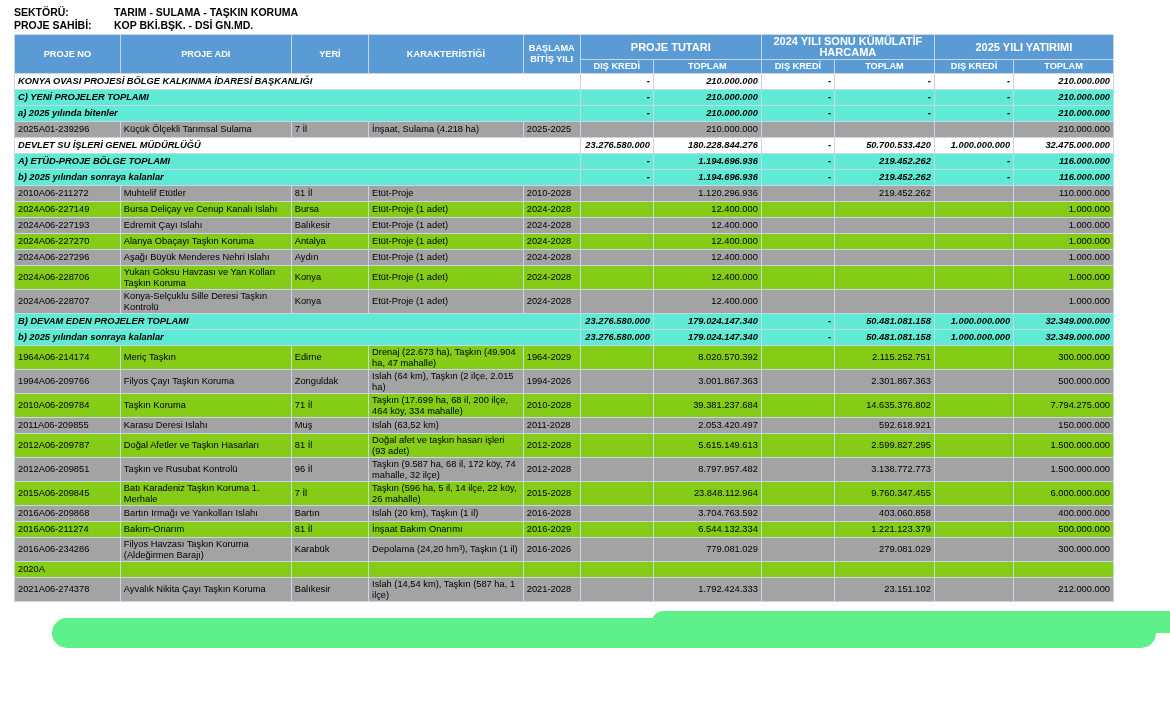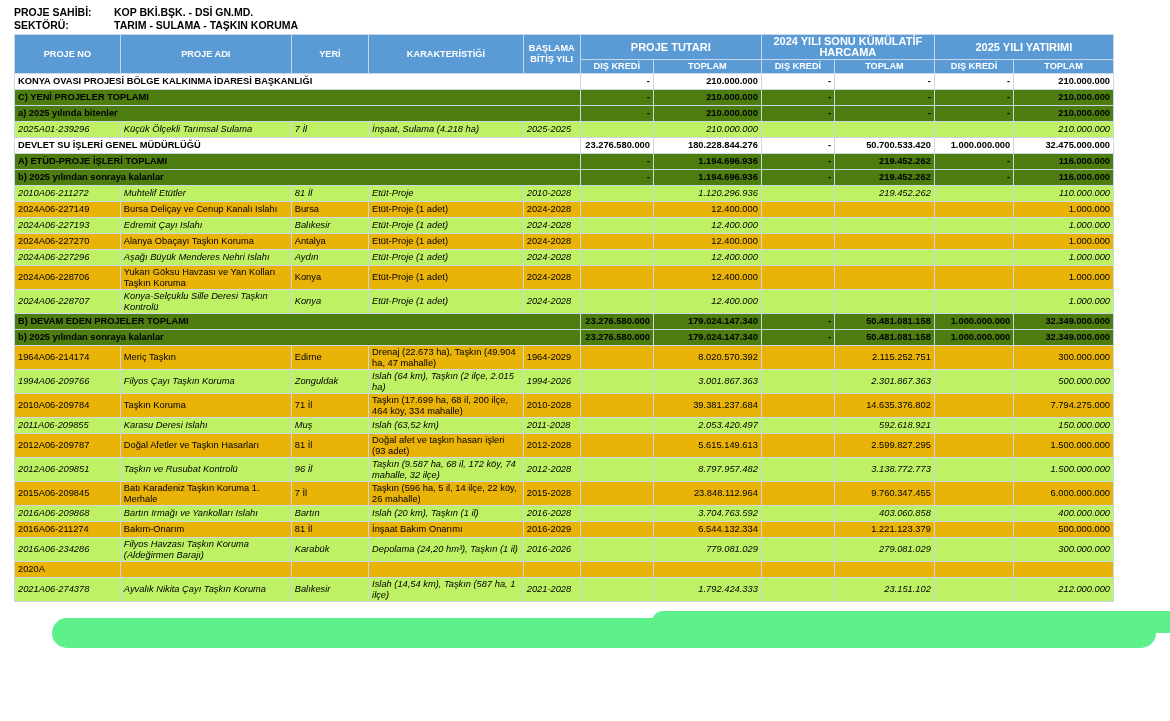--- a/index.html
+++ b/index.html
@@ -72,25 +72,25 @@
   col.c-tp1   { width: 106px; }
   col.c-dk2   { width: 72px; }
   col.c-tp2   { width: 98px; }
   col.c-dk3   { width: 78px; }
   col.c-tp3   { width: 98px; }
 
   tbody td { height: 13px; }
   .t-left   { text-align: left; }
   .t-center { }
   .t-right  { text-align: right; }
-  .b        { font-weight: bold; }
-  .rowA     { background: #eab308; }
-  .rowB     { background: #bef264; font-style: italic; }
+  .b        { font-weight: bold; font-style: italic; }
+  .rowA     { background: #84cc16; }
+  .rowB     { background: #a3a3a3; }
   .sect     { background: #ffffff; }
-  .sub      { background: #4d7c0f; margin-left: 28px; }
+  .sub      { background: #5eead4; margin-left: 28px; }
   .wrapcell { line-height: 10.5px; }
 
   
   #highlight {
     position: absolute;
     left: 52px;
     top: 618px;
     width: 1104px;
     height: 30px;
     background: #5ef08a;
@@ -108,26 +108,26 @@
     border-radius: 12px;
   }
 </style>
 </head>
 <body>
 
 <div id="page">
 
   <div class="doc-head">
     <div class="row">
+      <div class="lbl">SEKTÖRÜ:</div>
+      <div class="val">TARIM - SULAMA - TAŞKIN KORUMA</div>
+    </div>
+    <div class="row">
       <div class="lbl">PROJE SAHİBİ:</div>
       <div class="val">KOP BKİ.BŞK. - DSİ GN.MD.</div>
-    </div>
-    <div class="row">
-      <div class="lbl">SEKTÖRÜ:</div>
-      <div class="val">TARIM - SULAMA - TAŞKIN KORUMA</div>
     </div>
   </div>
 
   <table class="main">
     <colgroup>
       <col class="c-no">
         <col class="c-ad">
         <col class="c-yer">
         <col class="c-kar">
         <col class="c-bas">
@@ -202,21 +202,21 @@
         <tr class="sect">
           <td class="t-left b wrapcell" colspan="5">DEVLET SU İŞLERİ GENEL MÜDÜRLÜĞÜ</td>
           <td class="t-right b wrapcell">23.276.580.000</td>
           <td class="t-right b wrapcell">180.228.844.276</td>
           <td class="t-right b wrapcell">-</td>
           <td class="t-right b wrapcell">50.700.533.420</td>
           <td class="t-right b wrapcell">1.000.000.000</td>
           <td class="t-right b wrapcell">32.475.000.000</td>
         </tr>
         <tr class="sub">
-          <td class="t-left b wrapcell" colspan="5">A) ETÜD-PROJE İŞLERİ TOPLAMI</td>
+          <td class="t-left b wrapcell" colspan="5">A) ETÜD-PROJE BÖLGE TOPLAMI</td>
           <td class="t-right b wrapcell">-</td>
           <td class="t-right b wrapcell">1.194.696.936</td>
           <td class="t-right b wrapcell">-</td>
           <td class="t-right b wrapcell">219.452.262</td>
           <td class="t-right b wrapcell">-</td>
           <td class="t-right b wrapcell">116.000.000</td>
         </tr>
         <tr class="sub">
           <td class="t-left b wrapcell" colspan="5">b) 2025 yılından sonraya kalanlar</td>
           <td class="t-right b wrapcell">-</td>

